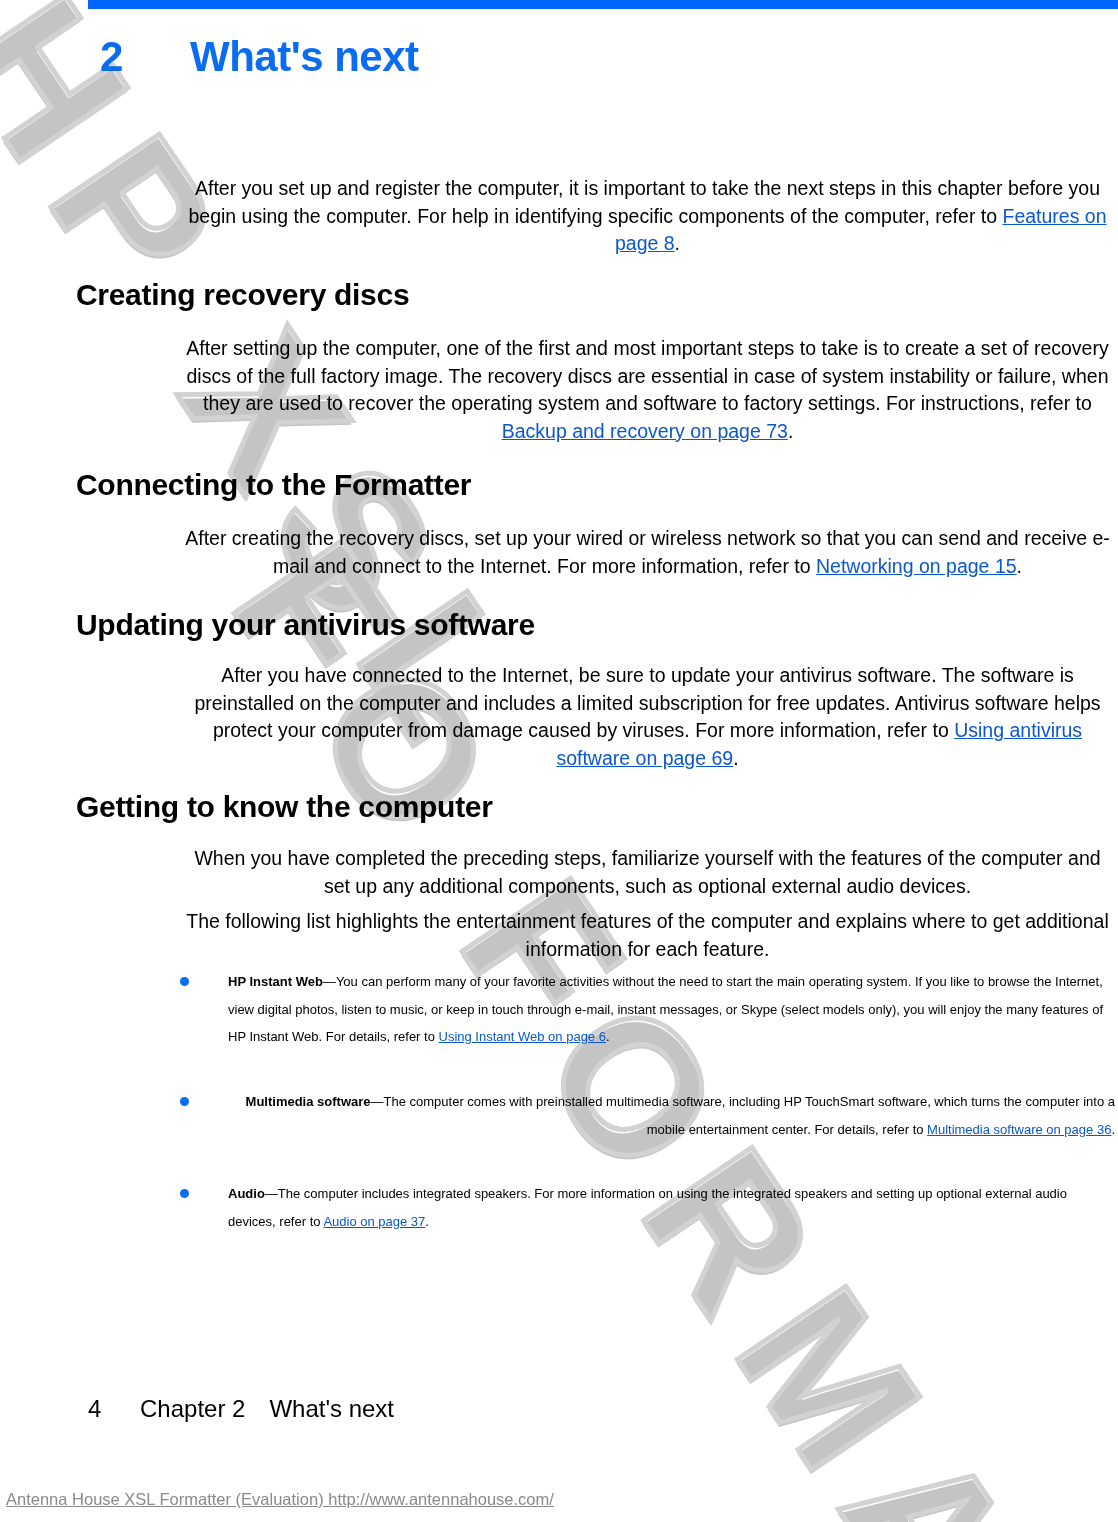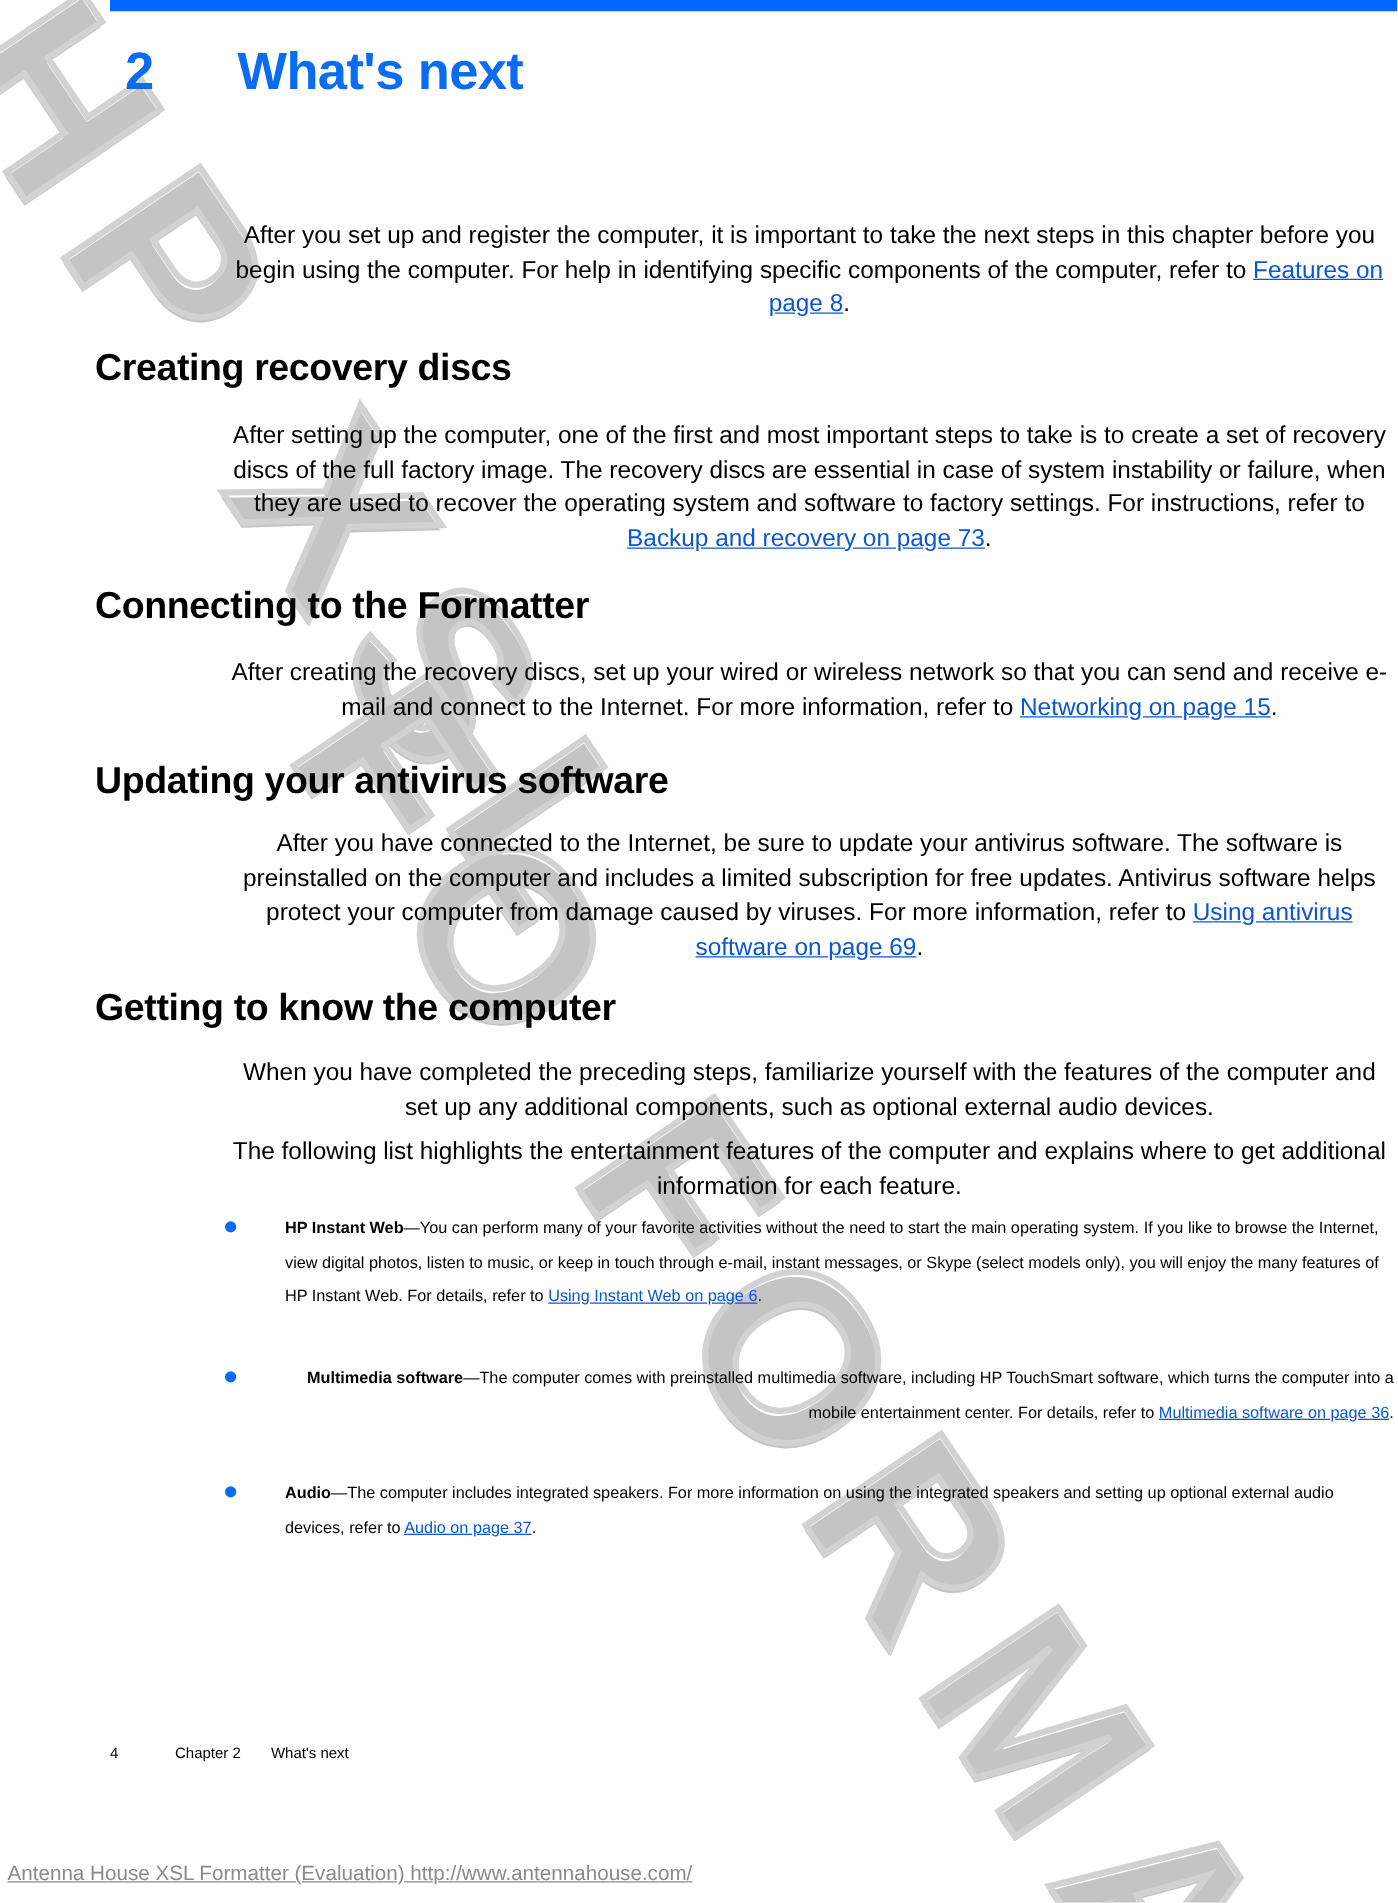--- a/index.html
+++ b/index.html
@@ -135,21 +135,21 @@
     line-height: 27.5px;
     color: #000000;
   }
   .bullet-text b { font-weight: bold; }
 
   
   #page-footer {
     position: absolute;
     left: 88px;
     top: 1395px;
-    font-size: 12px;
+    font-size: 24px;
     color: #000000;
     white-space: nowrap;
   }
   #page-footer .pg { display: inline-block; width: 52px; }
   #page-footer .sep { display: inline-block; width: 24px; }
 
   #eval-notice {
     position: absolute;
     left: 6px;
     top: 1490px;

